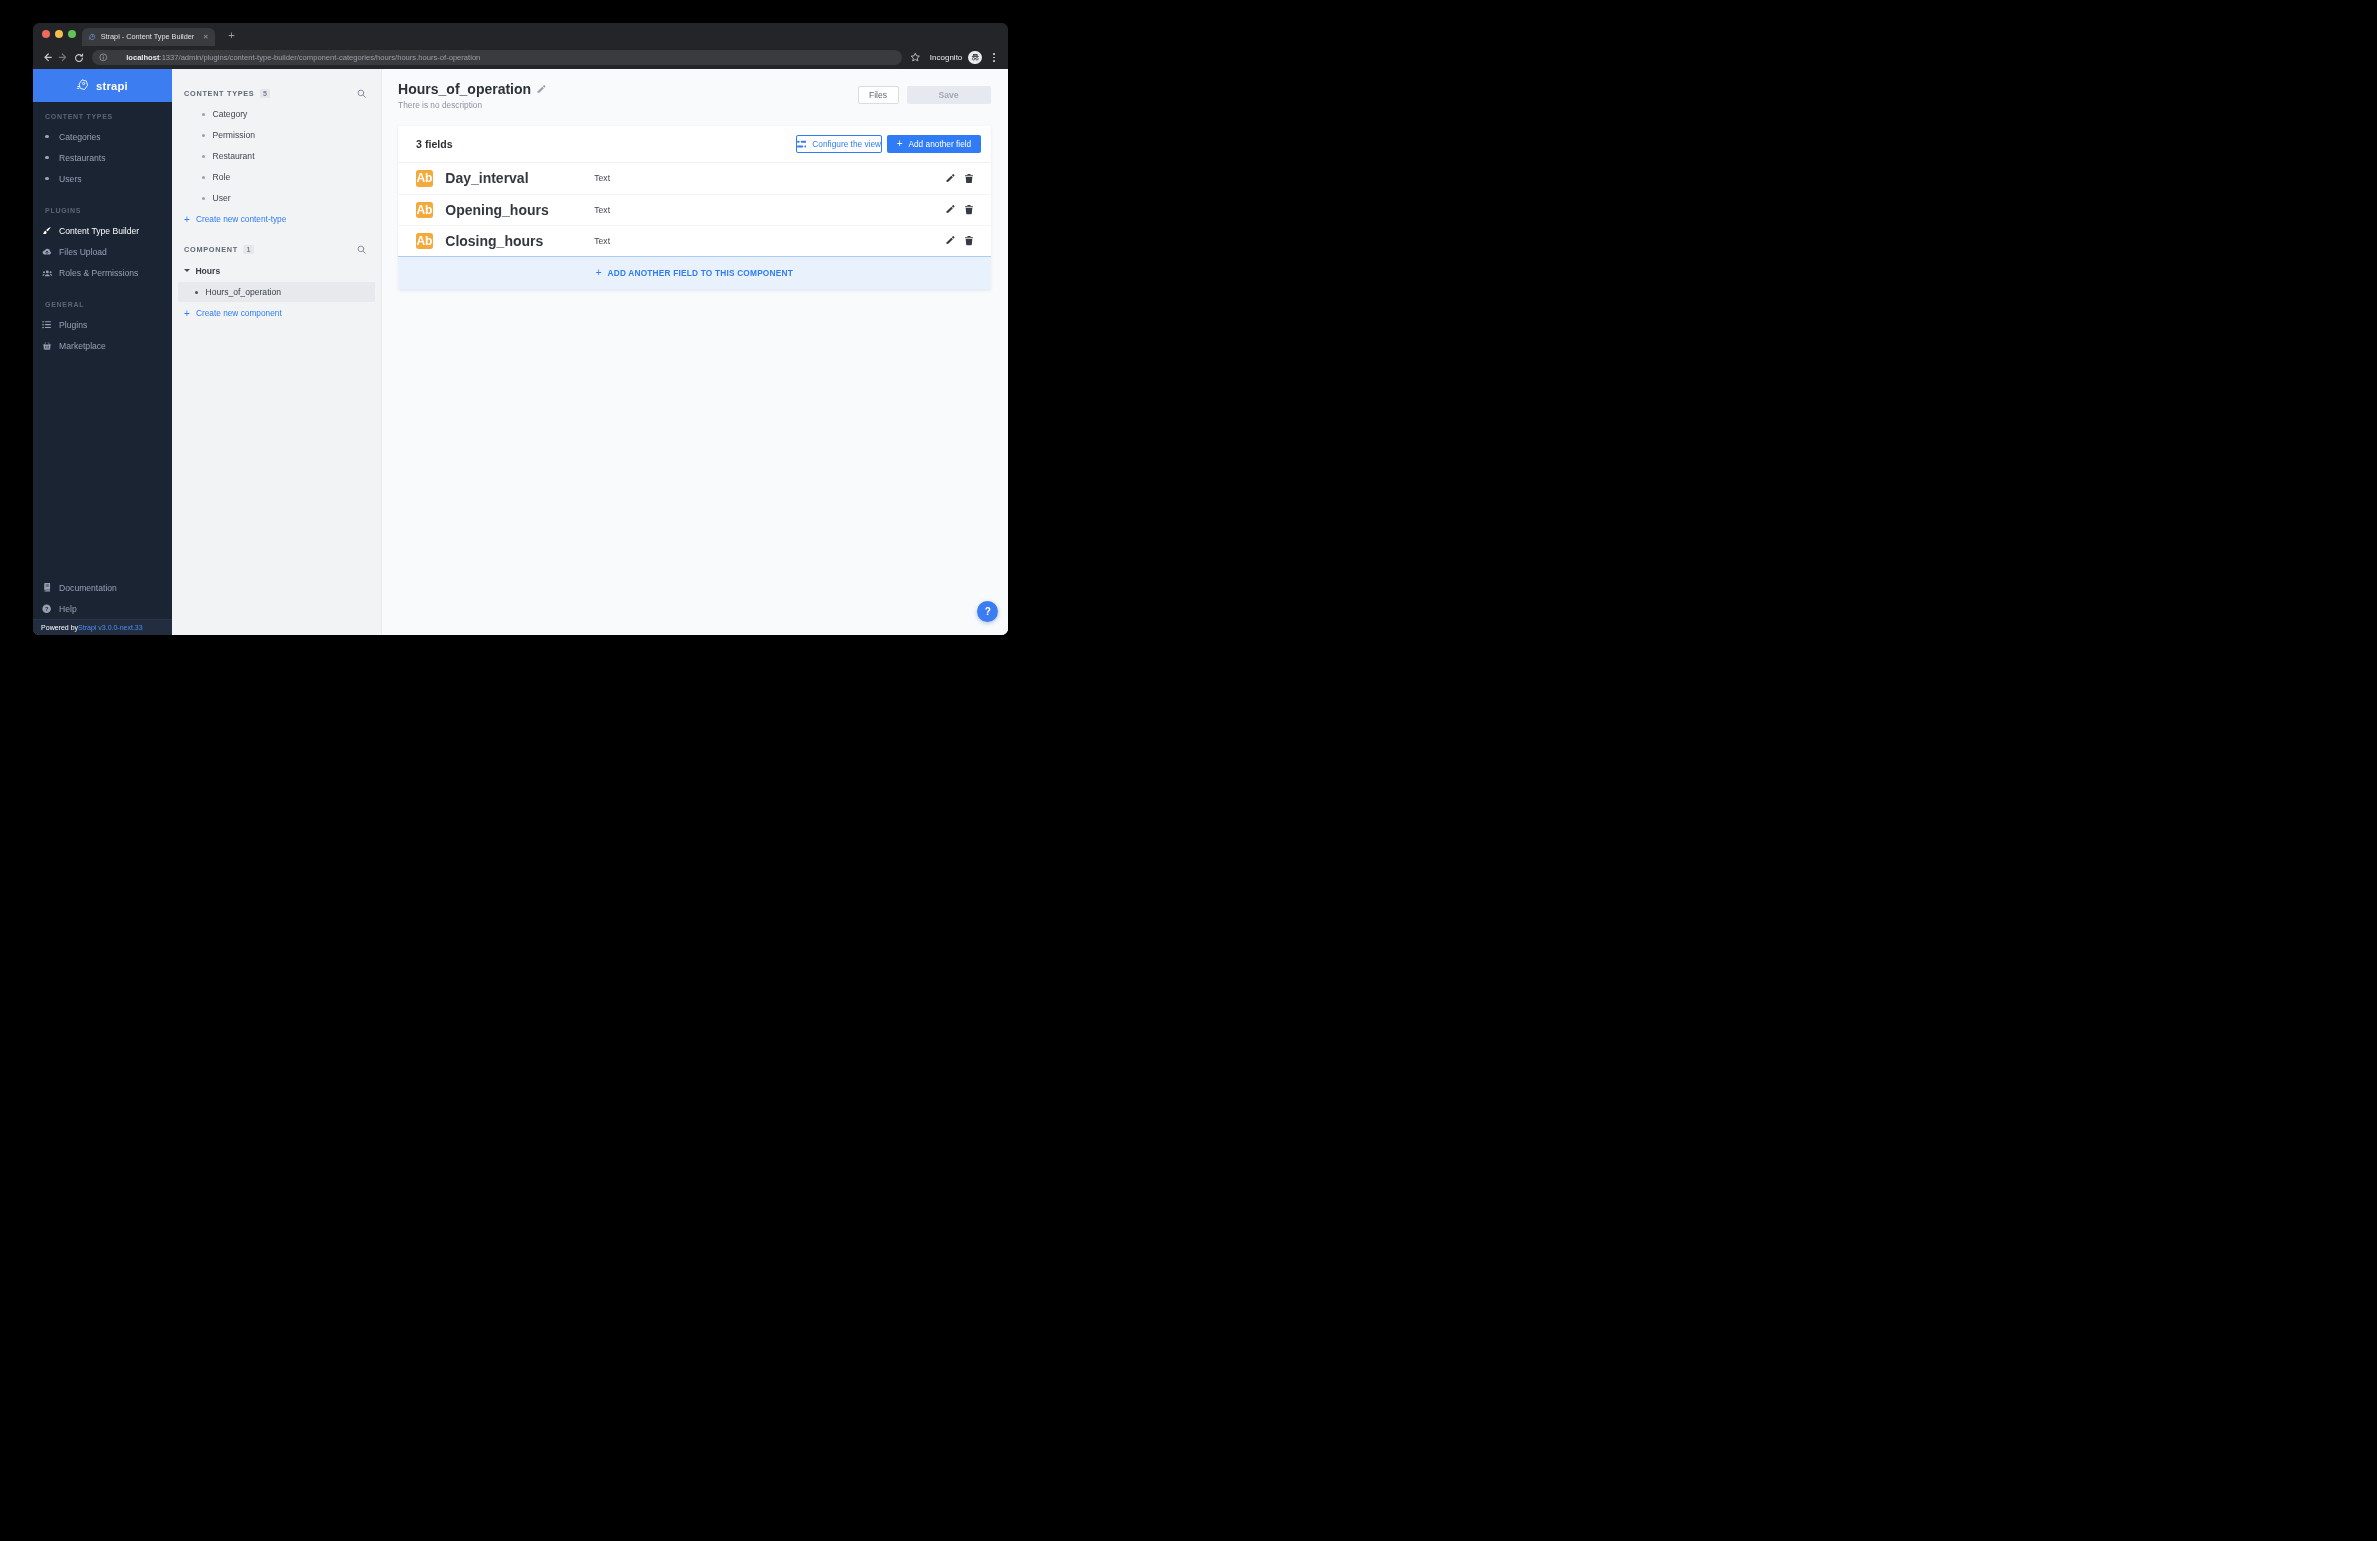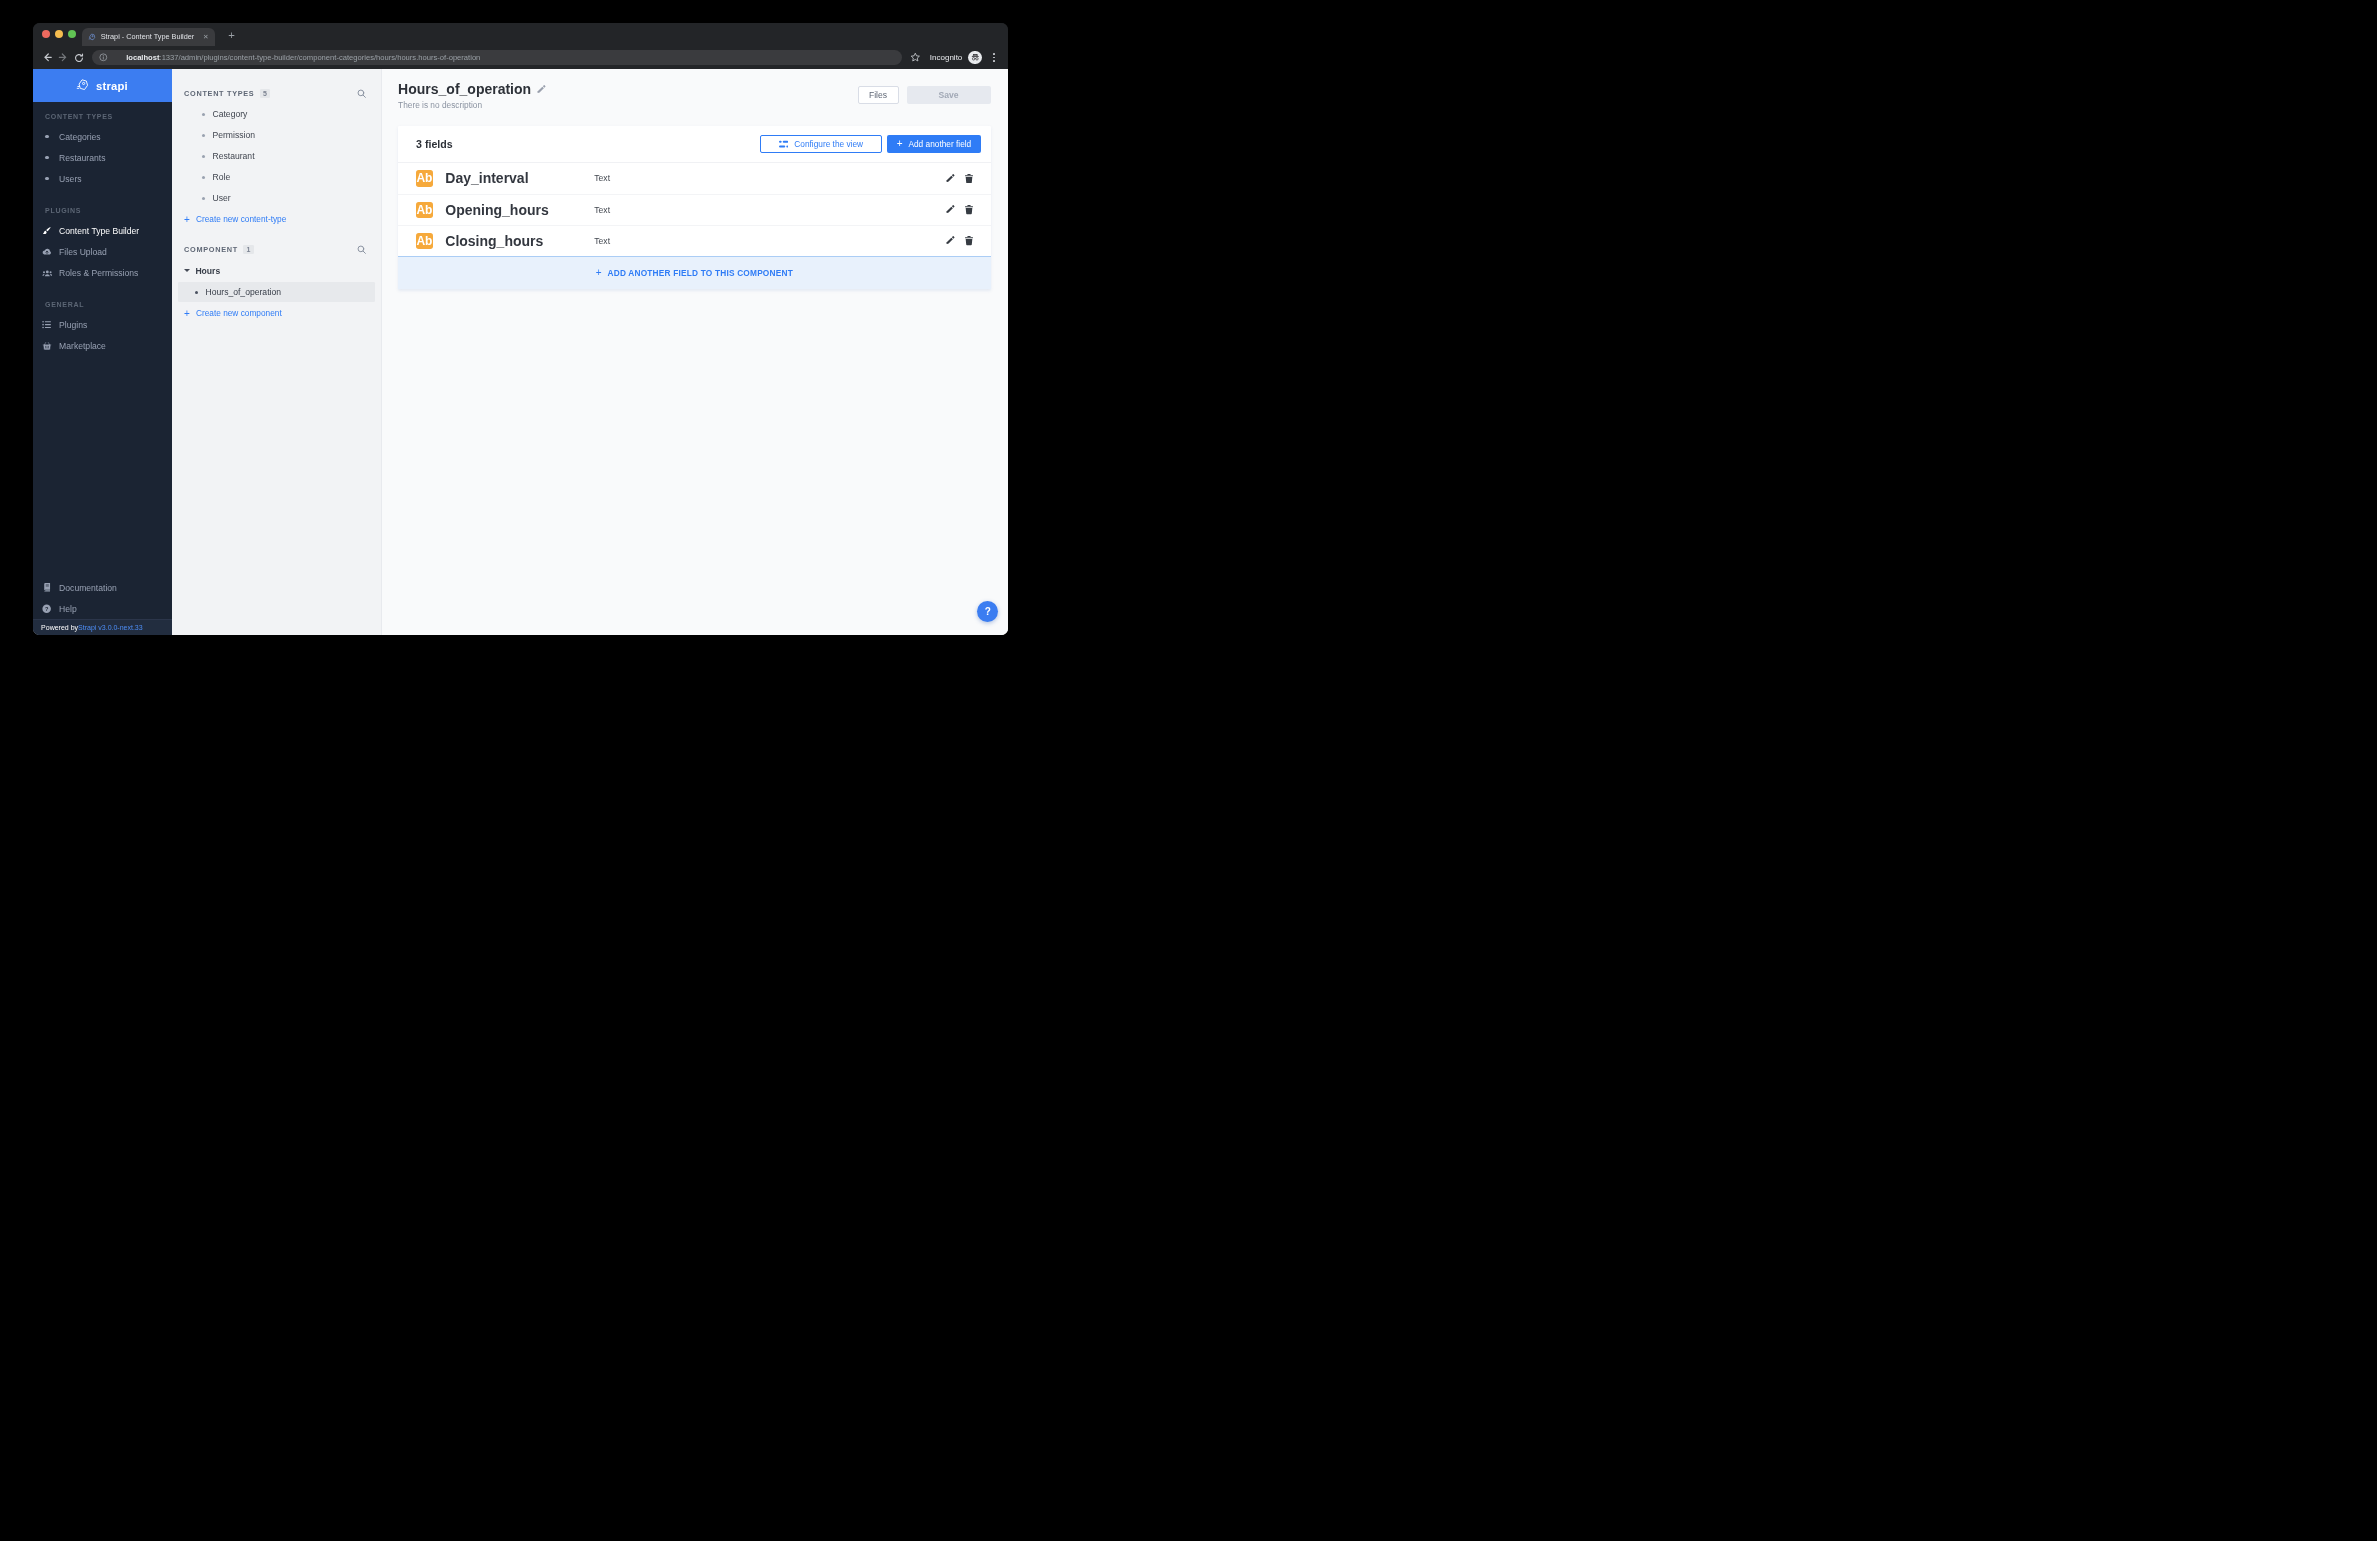--- a/index.html
+++ b/index.html
@@ -76,21 +76,21 @@
   .pencil-title { color:#9aa0ad; display:flex; }
   .pagedesc { margin-top:1.3px; font-size:8.3px; color:#8b93a1; line-height:12px; }
   .actions { position:absolute; top:16.6px; right:17px; display:flex; gap:8px; }
   .btn { height:18.6px; border-radius:2px; font-size:8.6px; display:flex; align-items:center; justify-content:center; cursor:pointer; }
   .btn-cancel { width:41px; background:#fff; border:0.7px solid #d9dde6; color:#5f6775; }
   .btn-save { width:84px; background:#e6e9ef; color:#a2a9b6; font-weight:600; }
 
   .panel { margin-top:14.6px; background:#fff; border-radius:1.3px; box-shadow:0 1.3px 2.7px rgba(227,233,243,.9); }
   .panel-head { height:36px; display:flex; align-items:center; padding:0 10px 0 18px; }
   .fields-count { font-size:10.6px; font-weight:700; color:#2d3138; flex:1; }
-  .btn-configure { height:18.6px; padding:0 18px; border:0.7px solid #2f7cf6; border-radius:2px; background:#fff; color:#2f7cf6; font-size:8.3px; font-weight:500; display:flex; align-items:center; gap:6px; cursor:pointer; }
+  .btn-configure { height:18.6px; padding:0 0; border:0.7px solid #2f7cf6; border-radius:2px; background:#fff; color:#2f7cf6; font-size:8.3px; font-weight:500; display:flex; align-items:center; gap:6px; cursor:pointer; }
   .btn-addfield { height:18.6px; margin-left:5.3px; padding:0 9.3px; border-radius:2px; background:#2f7cf6; color:#fff; font-size:8.3px; font-weight:500; display:flex; align-items:center; gap:6px; cursor:pointer; }
   .btn-addfield .plus, .addrow .plus { font-size:10px; font-weight:300; }
   .rows { border-top:0.7px solid #f0f1f4; }
   .frow { position:relative; height:31px; display:flex; align-items:center; padding-left:18px; }
   .frow + .frow { border-top:0.7px solid #f3f4f6; }
   .fbadge { width:16.6px; height:16.6px; border-radius:2.7px; background:#f6a93b; color:#fff; font-size:12px; font-weight:700; display:flex; align-items:center; justify-content:center; }
   .fname { margin-left:12.6px; width:149px; font-size:14px; font-weight:700; color:#33373f; }
   .ftype { font-size:8.6px; color:#42474f; }
   .ricons { position:absolute; right:18px; display:flex; gap:10px; color:#363b42; }
   .ricons span { display:flex; cursor:pointer; }

